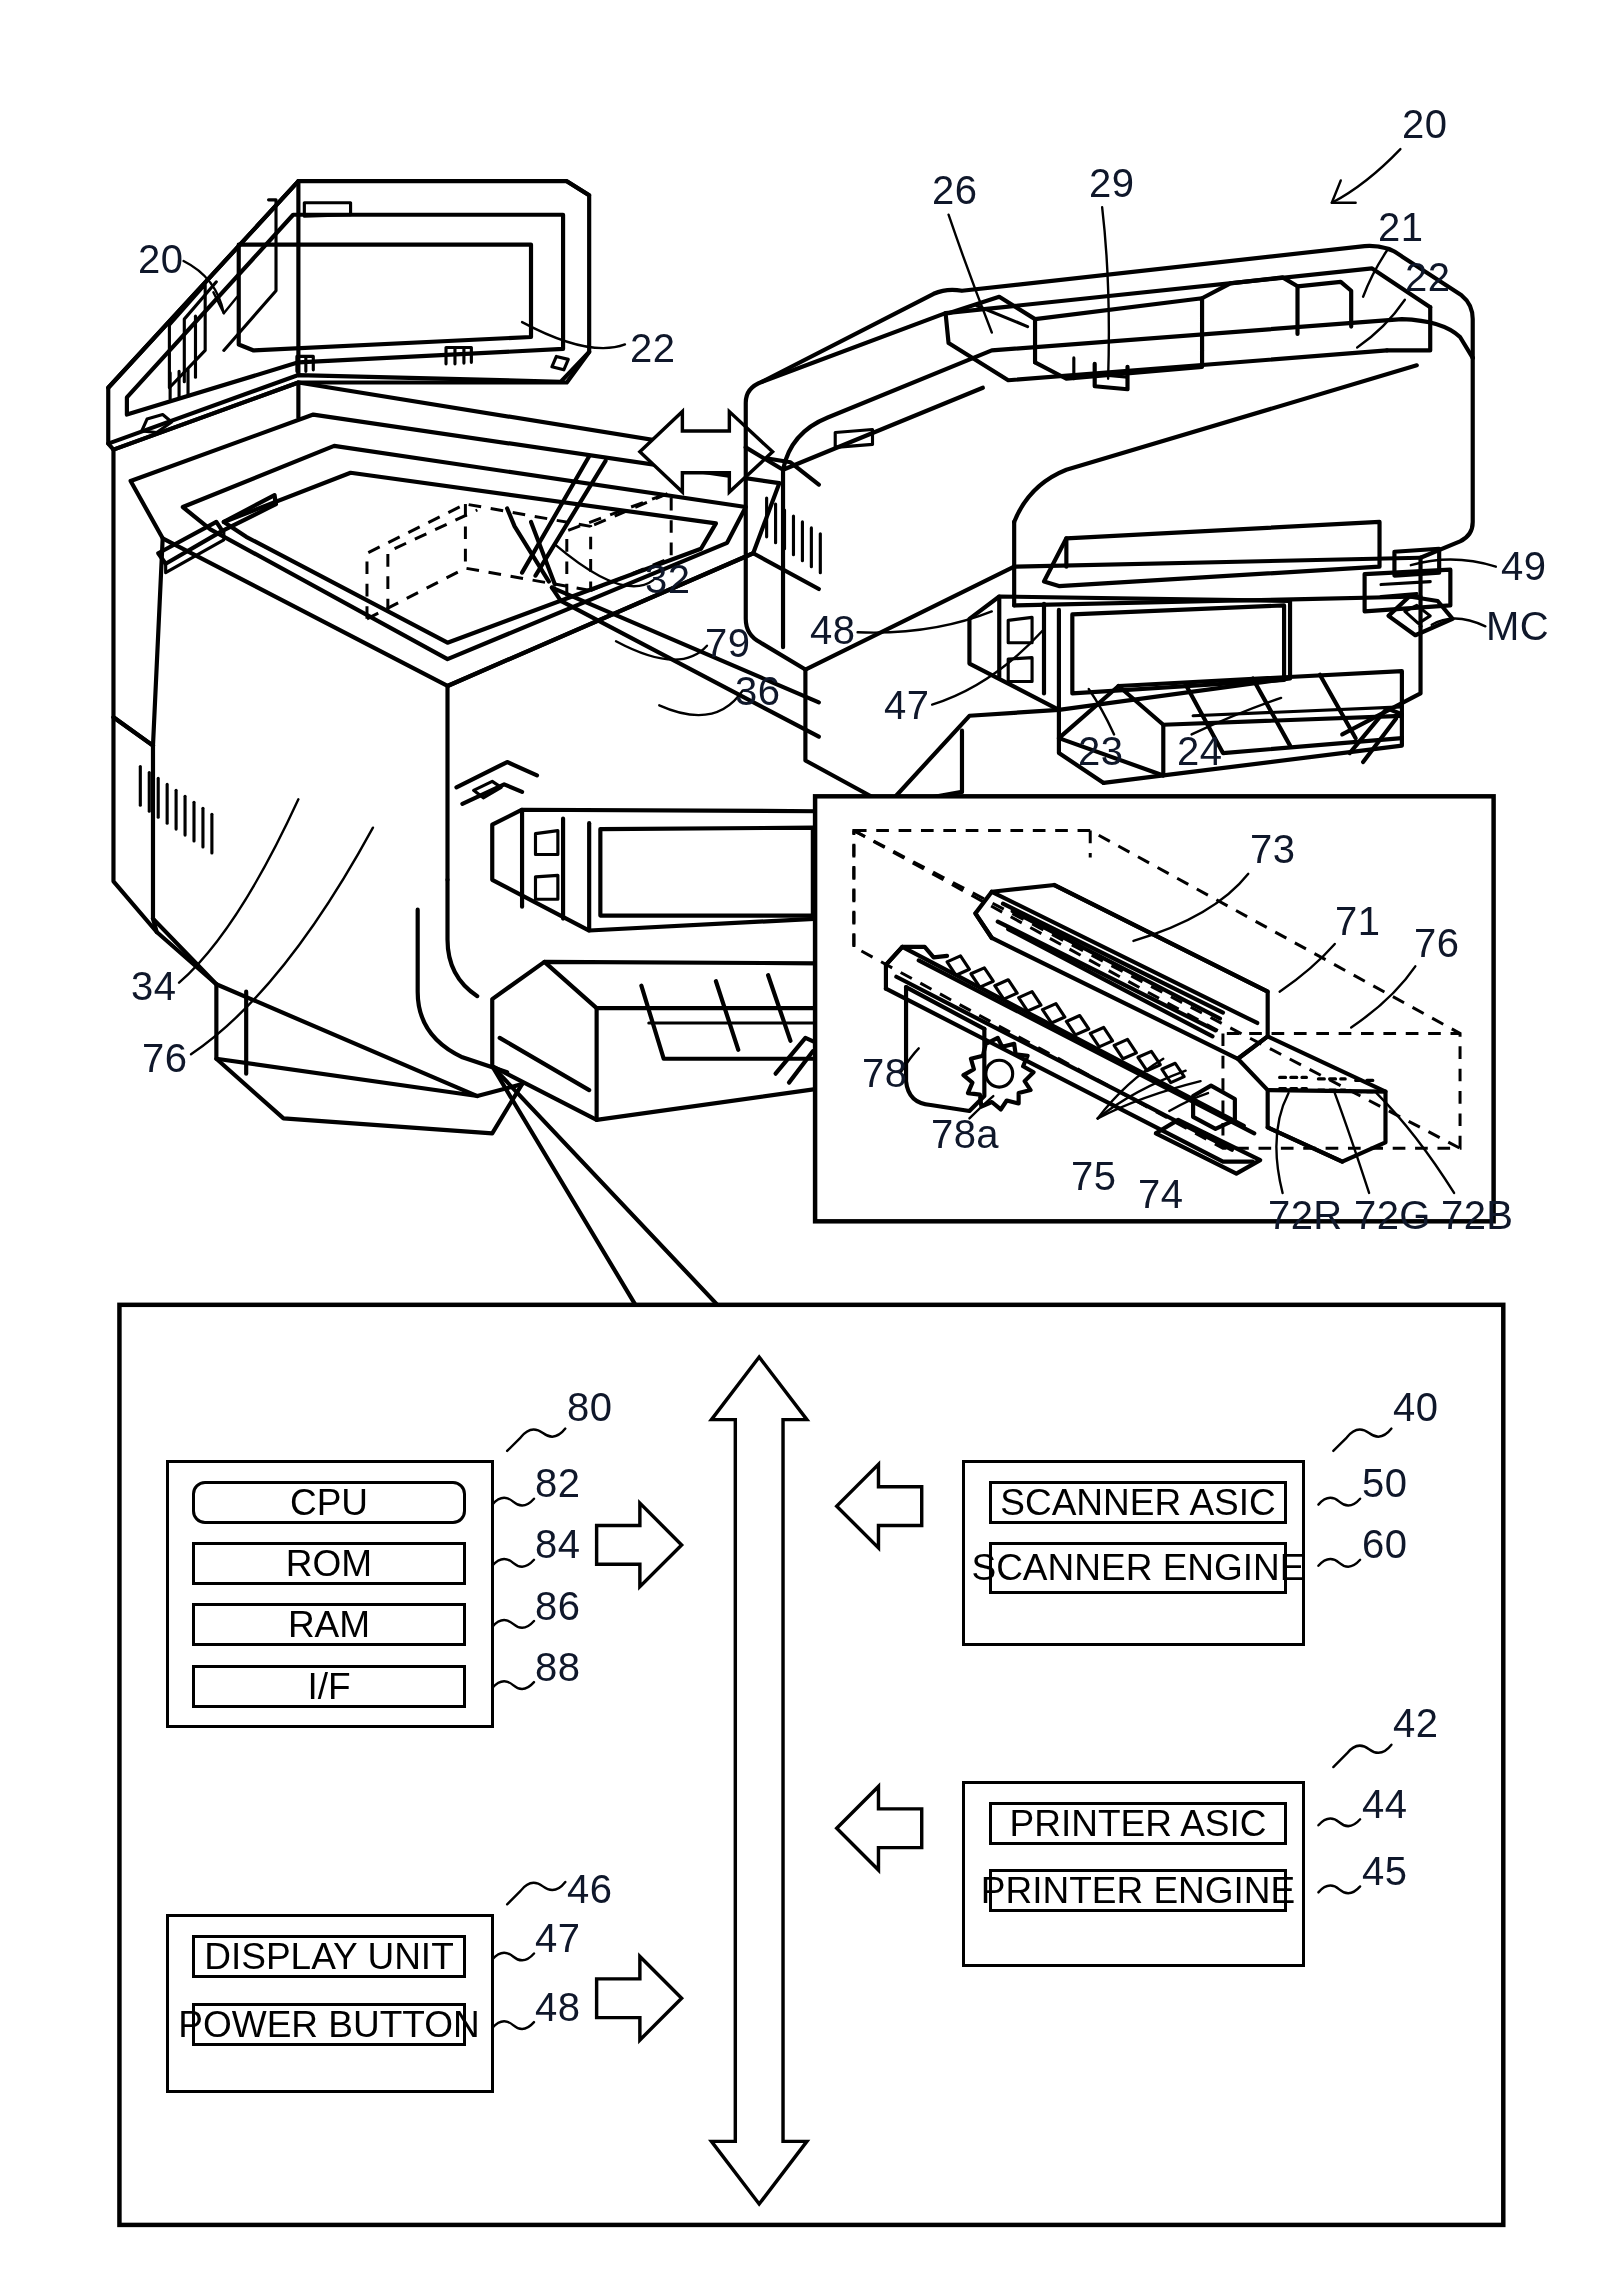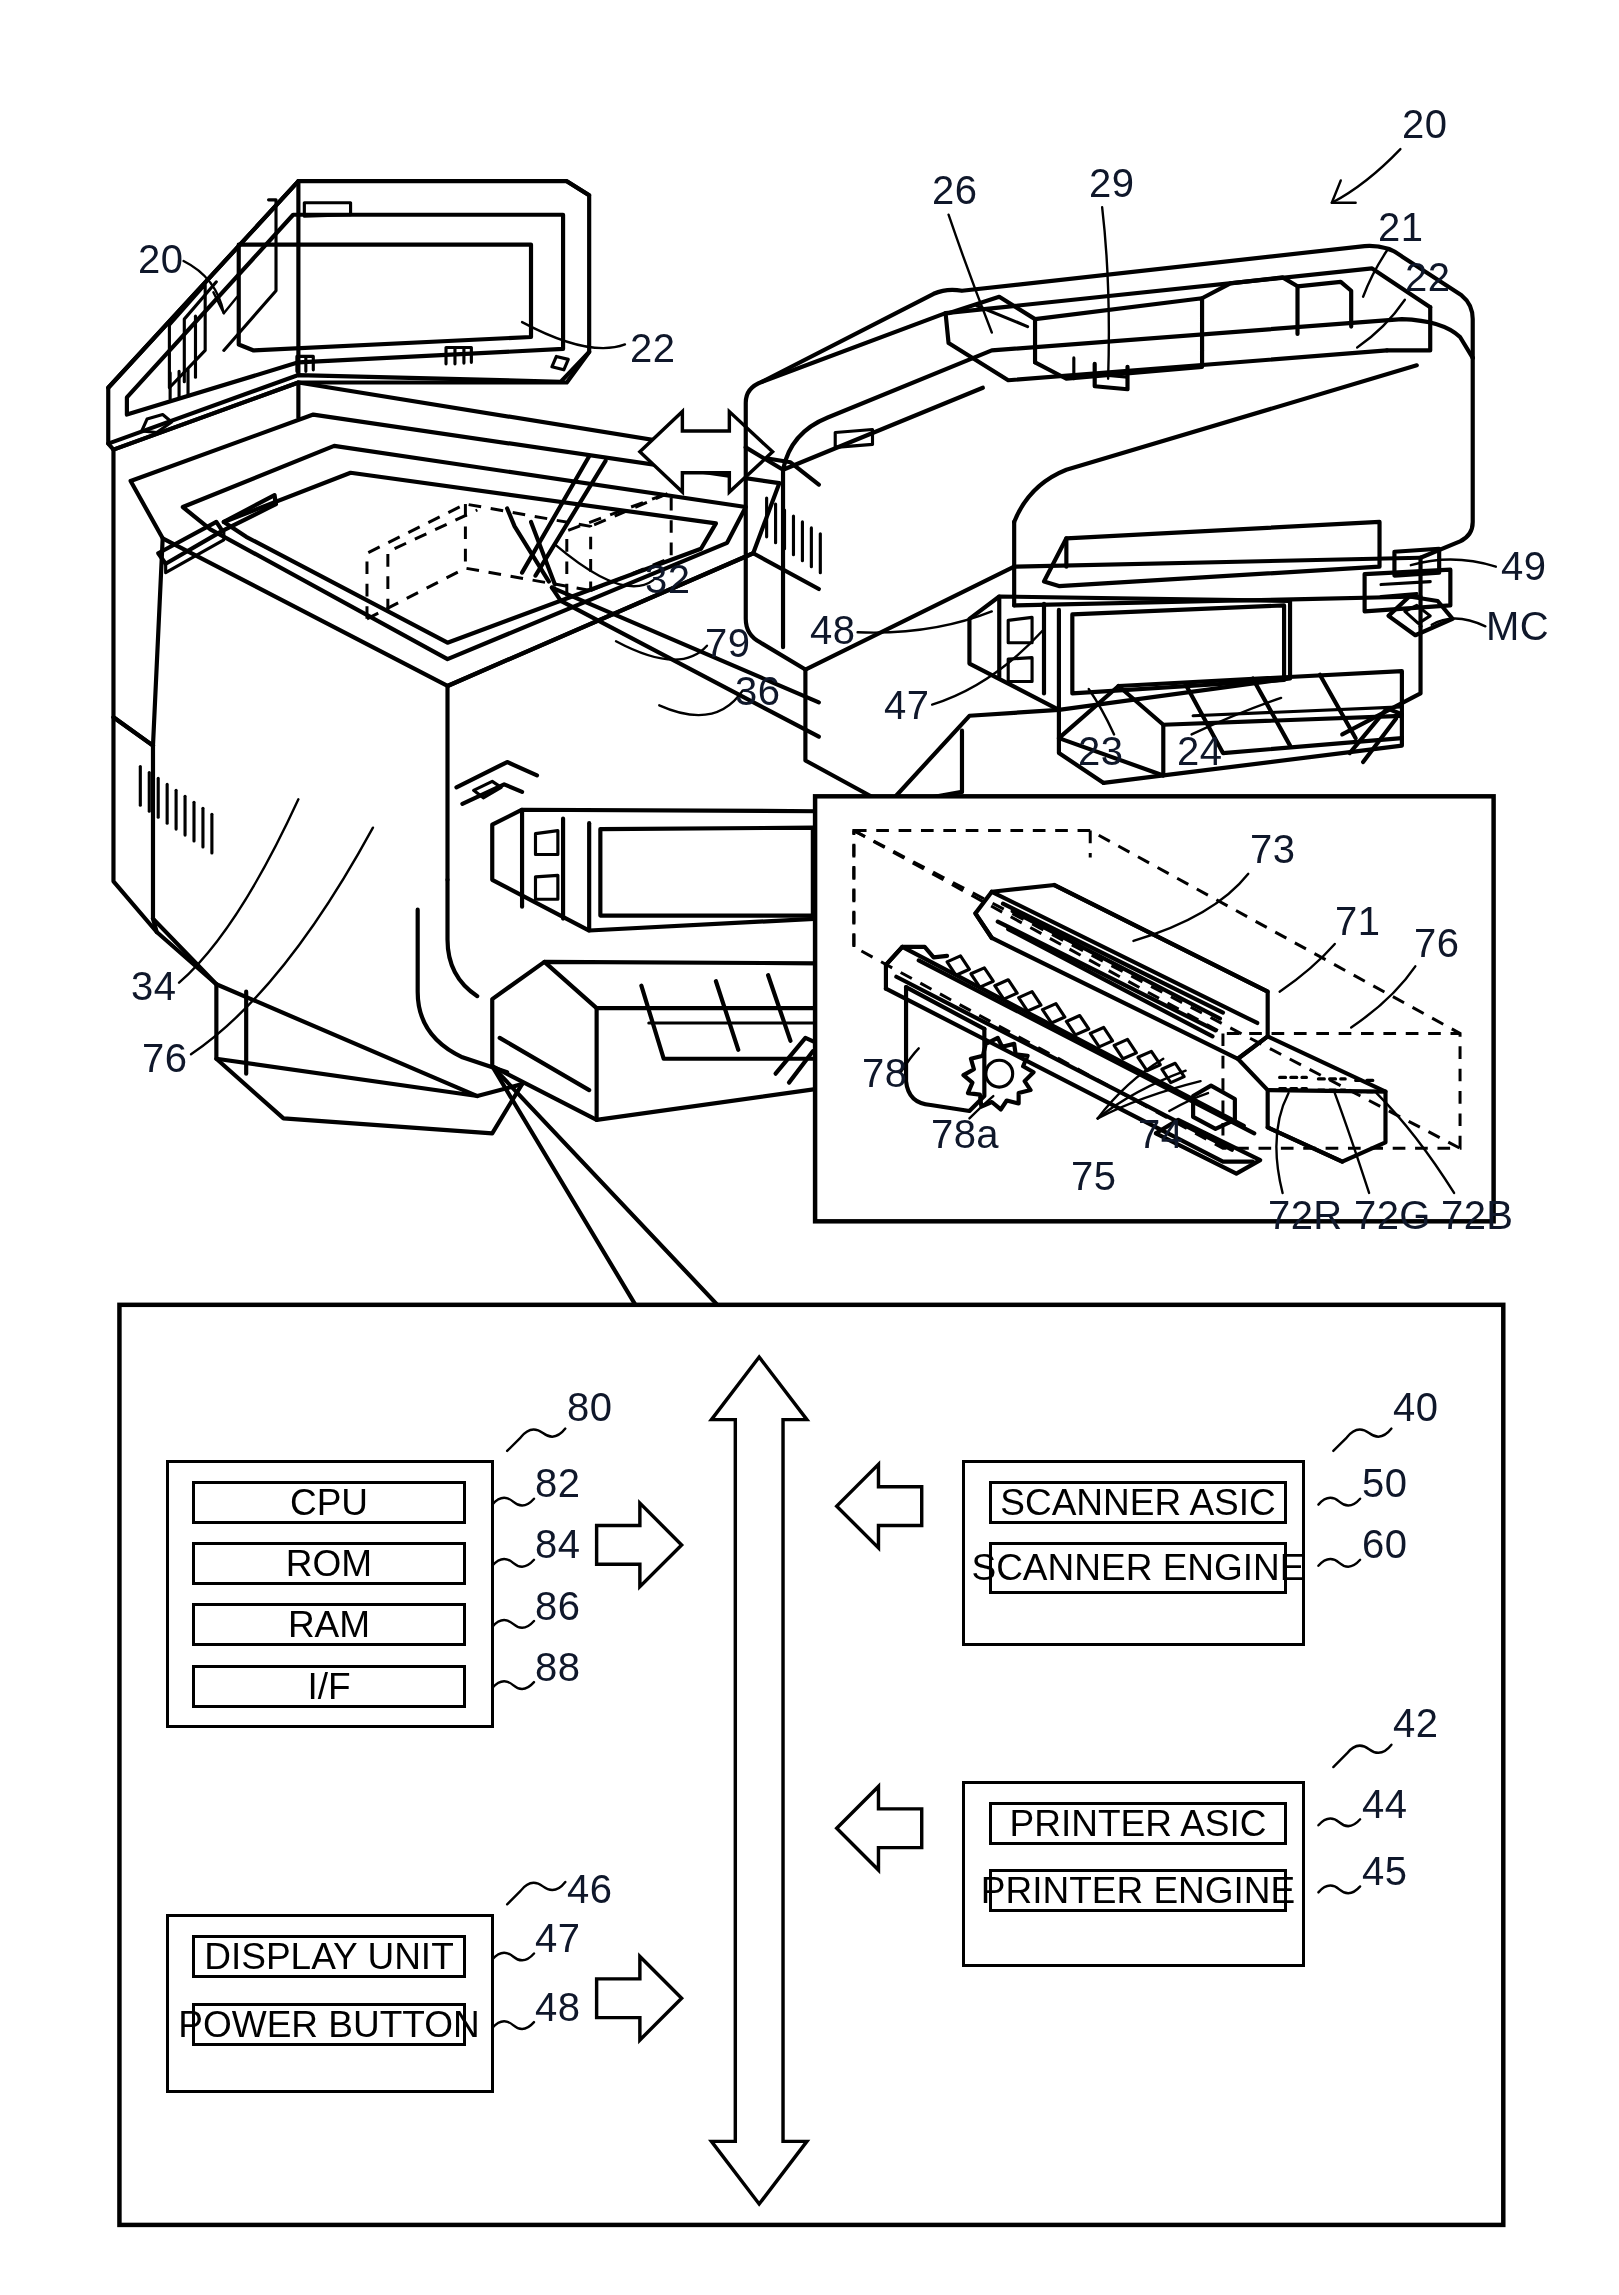--- a/index.html
+++ b/index.html
@@ -387,21 +387,21 @@
     <path d="M1824 2530 q-14 16 -28 4 q-14 -12 -28 4"></path>
   </g>
 
 </svg>
 
 <div class="group" style="left:166px;top:1460px;width:328px;height:268px;"></div>
 <div class="group" style="left:166px;top:1914px;width:328px;height:179px;"></div>
 <div class="group" style="left:962px;top:1460px;width:343px;height:186px;"></div>
 <div class="group" style="left:962px;top:1781px;width:343px;height:186px;"></div>
 
-<div class="blocklabel" style="left:192px;top:1481px;width:274px;height:43px;">CPU</div>
+<div class="blocklabel" style="left:192px;top:1481px;width:274px;height:43px;border-radius:13px;">CPU</div>
 <div class="blocklabel" style="left:192px;top:1542px;width:274px;height:43px;">ROM</div>
 <div class="blocklabel" style="left:192px;top:1603px;width:274px;height:43px;">RAM</div>
 <div class="blocklabel" style="left:192px;top:1665px;width:274px;height:43px;">I/F</div>
 
 <div class="blocklabel" style="left:192px;top:1935px;width:274px;height:43px;">DISPLAY UNIT</div>
 <div class="blocklabel" style="left:192px;top:2003px;width:274px;height:43px;">POWER BUTTON</div>
 
 <div class="blocklabel" style="left:989px;top:1481px;width:298px;height:43px;">SCANNER ASIC</div>
 <div class="blocklabel" style="left:989px;top:1542px;width:298px;height:52px;">SCANNER ENGINE</div>
 
@@ -445,19 +445,19 @@
 <span class="ref" style="left:884px;top:685px;">47</span>
 <span class="ref" style="left:1046px;top:731px;margin-left:32px;">23</span>
 <span class="ref" style="left:1177px;top:731px;">24</span>
 
 <span class="ref" style="left:1250px;top:829px;">73</span>
 <span class="ref" style="left:1335px;top:901px;">71</span>
 <span class="ref" style="left:1414px;top:923px;">76</span>
 <span class="ref" style="left:862px;top:1053px;">78</span>
 <span class="ref" style="left:931px;top:1114px;">78a</span>
 <span class="ref" style="left:1071px;top:1120px;margin-top:36px;">75</span>
-<span class="ref" style="left:1138px;top:1114px;">74</span>
+<span class="ref" style="left:1138px;top:1174px;">74</span>
 <span class="ref" style="left:1268px;top:1195px;">72R</span>
 <span class="ref" style="left:1354px;top:1195px;">72G</span>
 <span class="ref" style="left:1441px;top:1195px;">72B</span>
 
 </div>
 
 
 </body></html>

